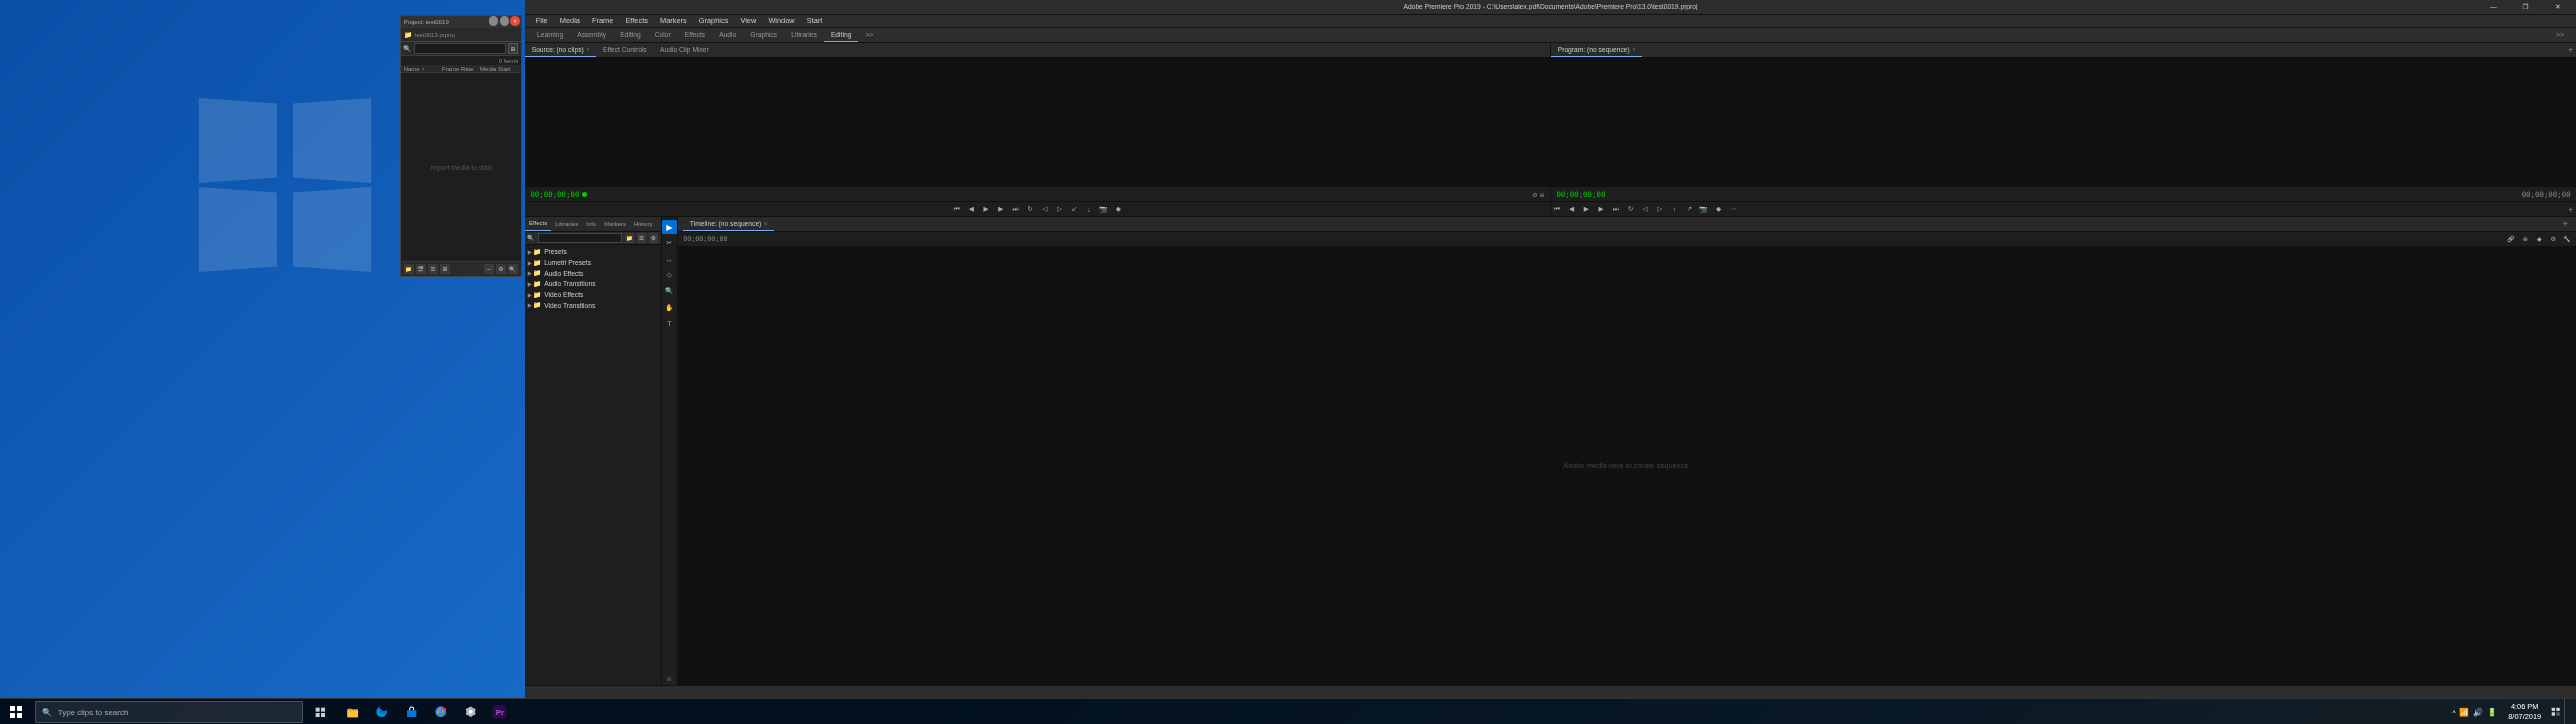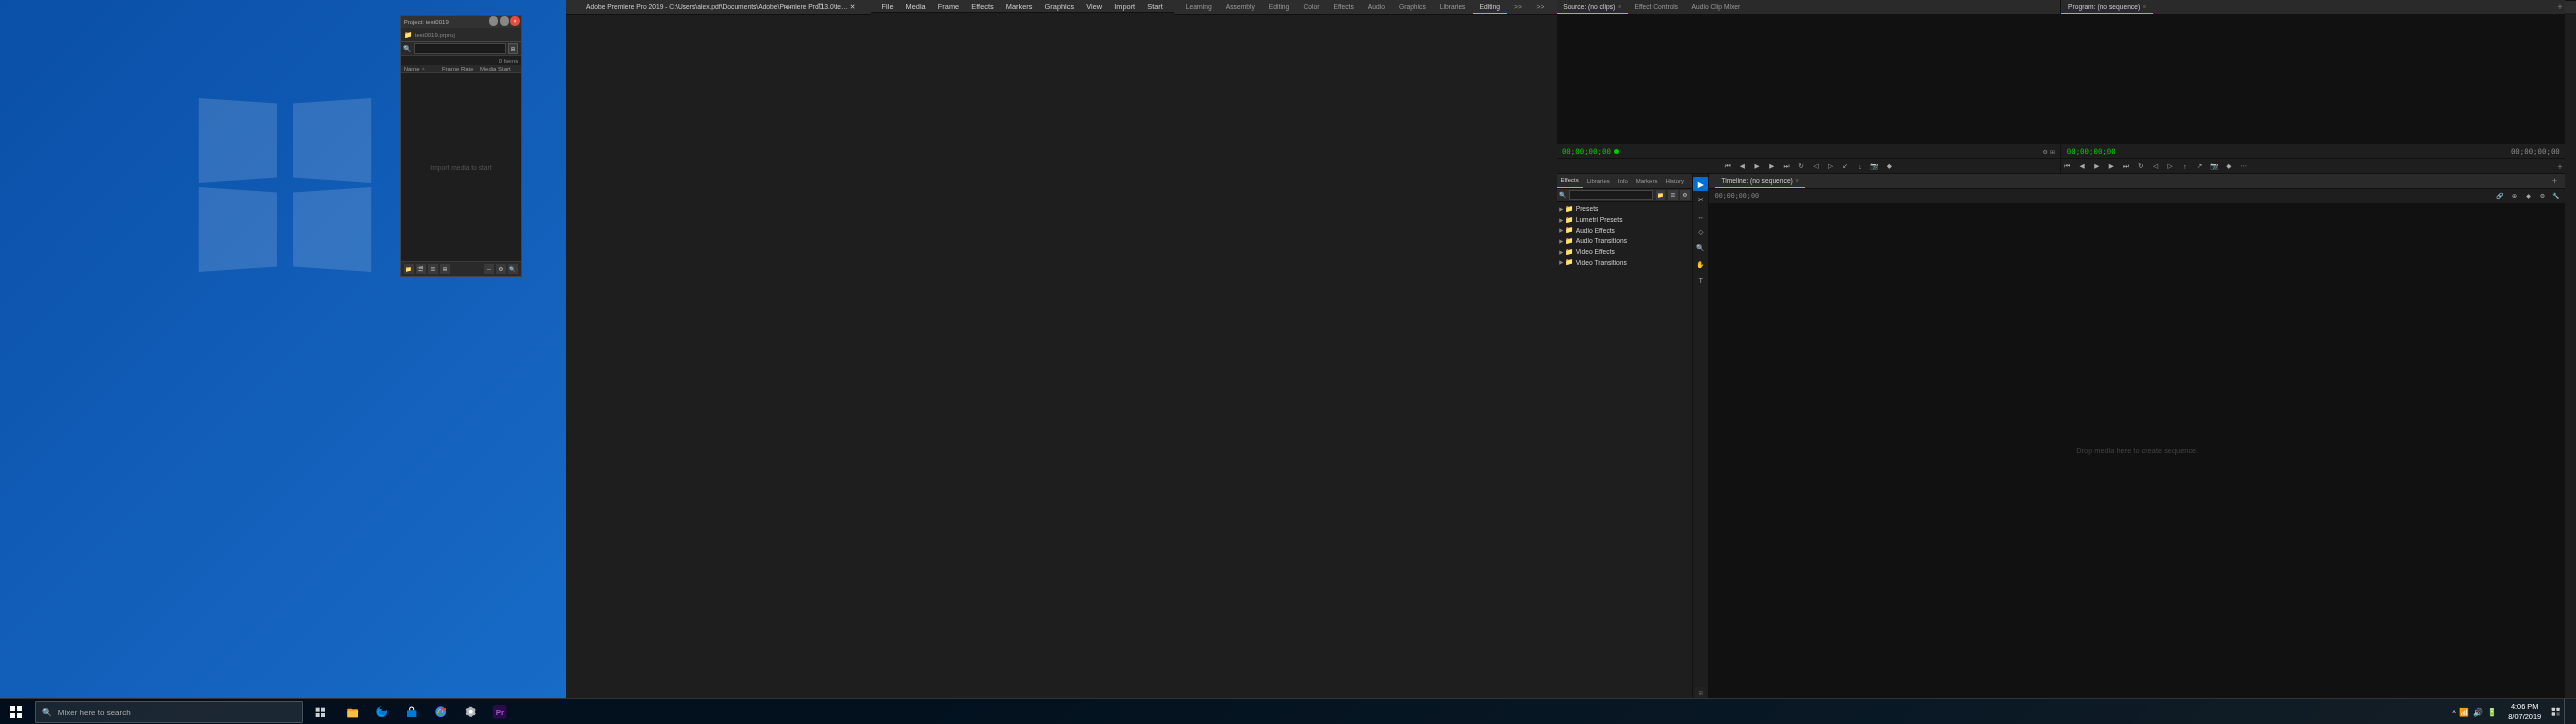--- a/index.html
+++ b/index.html
@@ -303,22 +303,22 @@
 
     
     #premiere-window {
       position: absolute;
       top: 0;
       left: 525px;
       right: 0;
       height: 698px;
       background: #1e1e1e;
       display: flex;
+      flex-direction: column;
       z-index: 50;
-      margin-left: 41px;
     }
 
     
     .premiere-titlebar {
       height: 14.8px;
       background: #2d2d2d;
       display: flex;
       align-items: center;
       padding: 0 5.4px;
       border-bottom: 0.7px solid #111;
@@ -801,21 +801,21 @@
   </div>
 
   <div class="premiere-menubar">
     <div class="menu-item">File</div>
     <div class="menu-item">Media</div>
     <div class="menu-item">Frame</div>
     <div class="menu-item">Effects</div>
     <div class="menu-item">Markers</div>
     <div class="menu-item">Graphics</div>
     <div class="menu-item">View</div>
-    <div class="menu-item">Import</div>
+    <div class="menu-item">Window</div>
     <div class="menu-item">Start</div>
   </div>
 
   <div class="workspace-tabs">
     <div class="ws-tab">Learning</div>
     <div class="ws-tab">Assembly</div>
     <div class="ws-tab">Editing</div>
     <div class="ws-tab">Color</div>
     <div class="ws-tab">Effects</div>
     <div class="ws-tab">Audio</div>
@@ -974,21 +974,21 @@
             <div class="ctrl-btn" style="color:#888;font-family:monospace;font-size:6.7px;width:auto;padding:0 2.7px">00;00;00;00</div>
             <div style="flex:1"></div>
             <div class="ctrl-btn" style="font-size:6px">🔗</div>
             <div class="ctrl-btn" style="font-size:6px">⊕</div>
             <div class="ctrl-btn" style="font-size:6px">◆</div>
             <div class="ctrl-btn" style="font-size:6px">⚙</div>
             <div class="ctrl-btn" style="font-size:6px">🔧</div>
           </div>
 
           <div class="timeline-content">
-            <div class="timeline-hint">Drop media here to create sequence.</div>
+            <div class="timeline-hint">Adobe media here to create sequence.</div>
           </div>
         </div>
       </div>
     </div>
   </div>
 
   <div class="premiere-statusbar">
     <span style="color:#666;font-size:6px"></span>
   </div>
 </div>
@@ -999,21 +999,21 @@
     <div class="win-logo">
       <div></div>
         <div></div>
         <div></div>
         <div></div>
     </div>
   </div>
 
   <div class="taskbar-search">
     <span class="taskbar-search-icon">🔍</span>
-    <span>Mixer here to search</span>
+    <span>Type clips to search</span>
   </div>
 
   <div class="task-view-btn" style="color:white">
     <svg width="10.7" height="10.7" viewBox="0 0 16 16">
       <rect x="1" y="1" width="6" height="6" fill="white" opacity="0.8"></rect>
       <rect x="9" y="1" width="6" height="6" fill="white" opacity="0.8"></rect>
       <rect x="1" y="9" width="6" height="6" fill="white" opacity="0.8"></rect>
       <rect x="9" y="9" width="6" height="6" fill="white" opacity="0.8"></rect>
     </svg>
   </div>

